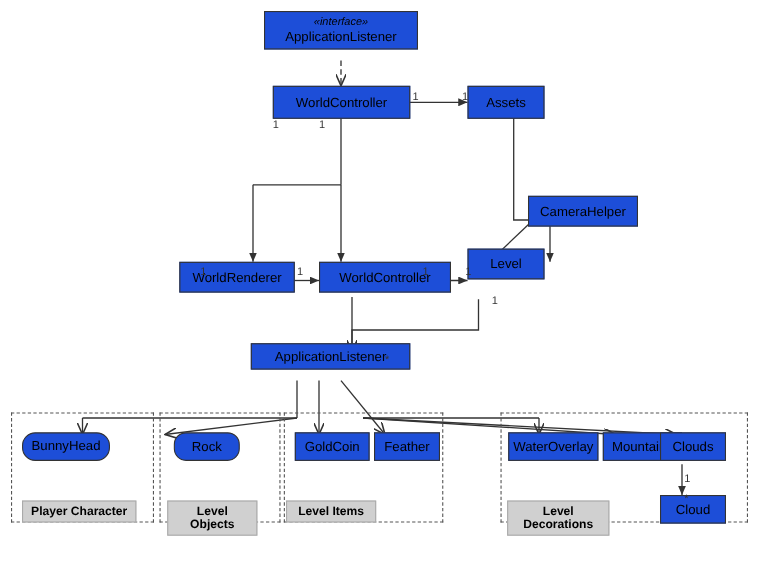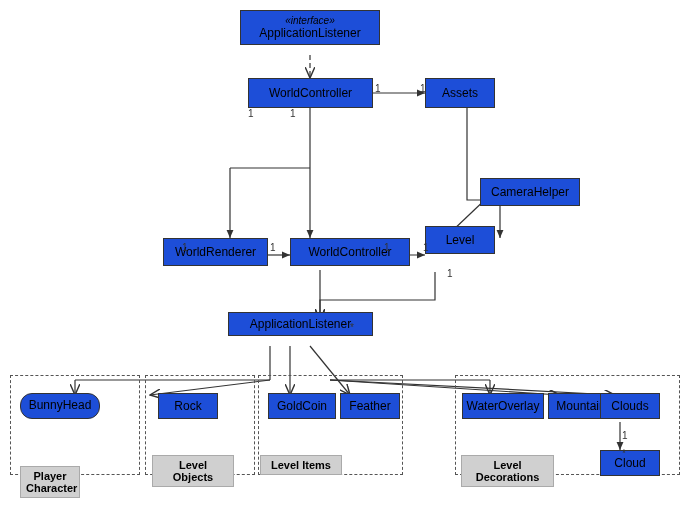--- a/index.html
+++ b/index.html
@@ -167,21 +167,21 @@
   <div class="dashed-group" style="left:145px; top:375px; width:110px; height:100px;"></div>
 
   <div class="dashed-group" style="left:258px; top:375px; width:145px; height:100px;"></div>
 
   <div class="dashed-group" style="left:455px; top:375px; width:225px; height:100px;"></div>
 
   <div class="box" style="left:20px; top:393px; width:80px; height:26px; display:flex; align-items:flex-start; justify-content:center;border-radius:12px;">
     <div class="name">BunnyHead</div>
   </div>
 
-  <div class="box" style="left:158px; top:393px; width:60px; height:26px; display:flex; align-items:center; justify-content:center;">
+  <div class="box" style="left:158px; top:393px; width:60px; height:26px; display:flex; align-items:center; justify-content:center;border-radius:11px;">
     <div class="name">Rock</div>
   </div>
 
   <div class="box" style="left:268px; top:393px; width:68px; height:26px; display:flex; align-items:center; justify-content:center;">
     <div class="name">GoldCoin</div>
   </div>
 
   <div class="box" style="left:462px; top:393px; width:82px; height:26px; display:flex; align-items:center; justify-content:center;">
     <div class="name">WaterOverlay</div>
   </div>
@@ -195,21 +195,21 @@
   </div>
 
   <div class="box" style="left:600px; top:393px; width:60px; height:26px; display:flex; align-items:center; justify-content:center;">
     <div class="name">Clouds</div>
   </div>
 
   <div class="box" style="left:600px; top:450px; width:60px; height:26px; display:flex; align-items:center; justify-content:center;">
     <div class="name">Cloud</div>
   </div>
 
-  <div class="group-label" style="left:20px; top:466px; width:60px; text-align:center;">
+  <div class="group-label" style="left:20px; top:455px; width:104px; text-align:center;">
     <span>Player
 Character</span>
   </div>
 
   <div class="group-label" style="left:152px; top:455px; width:82px; text-align:center;">
     <span>Level
 Objects</span>
   </div>
 
   <div class="group-label" style="left:260px; top:455px; width:82px; text-align:center;">

